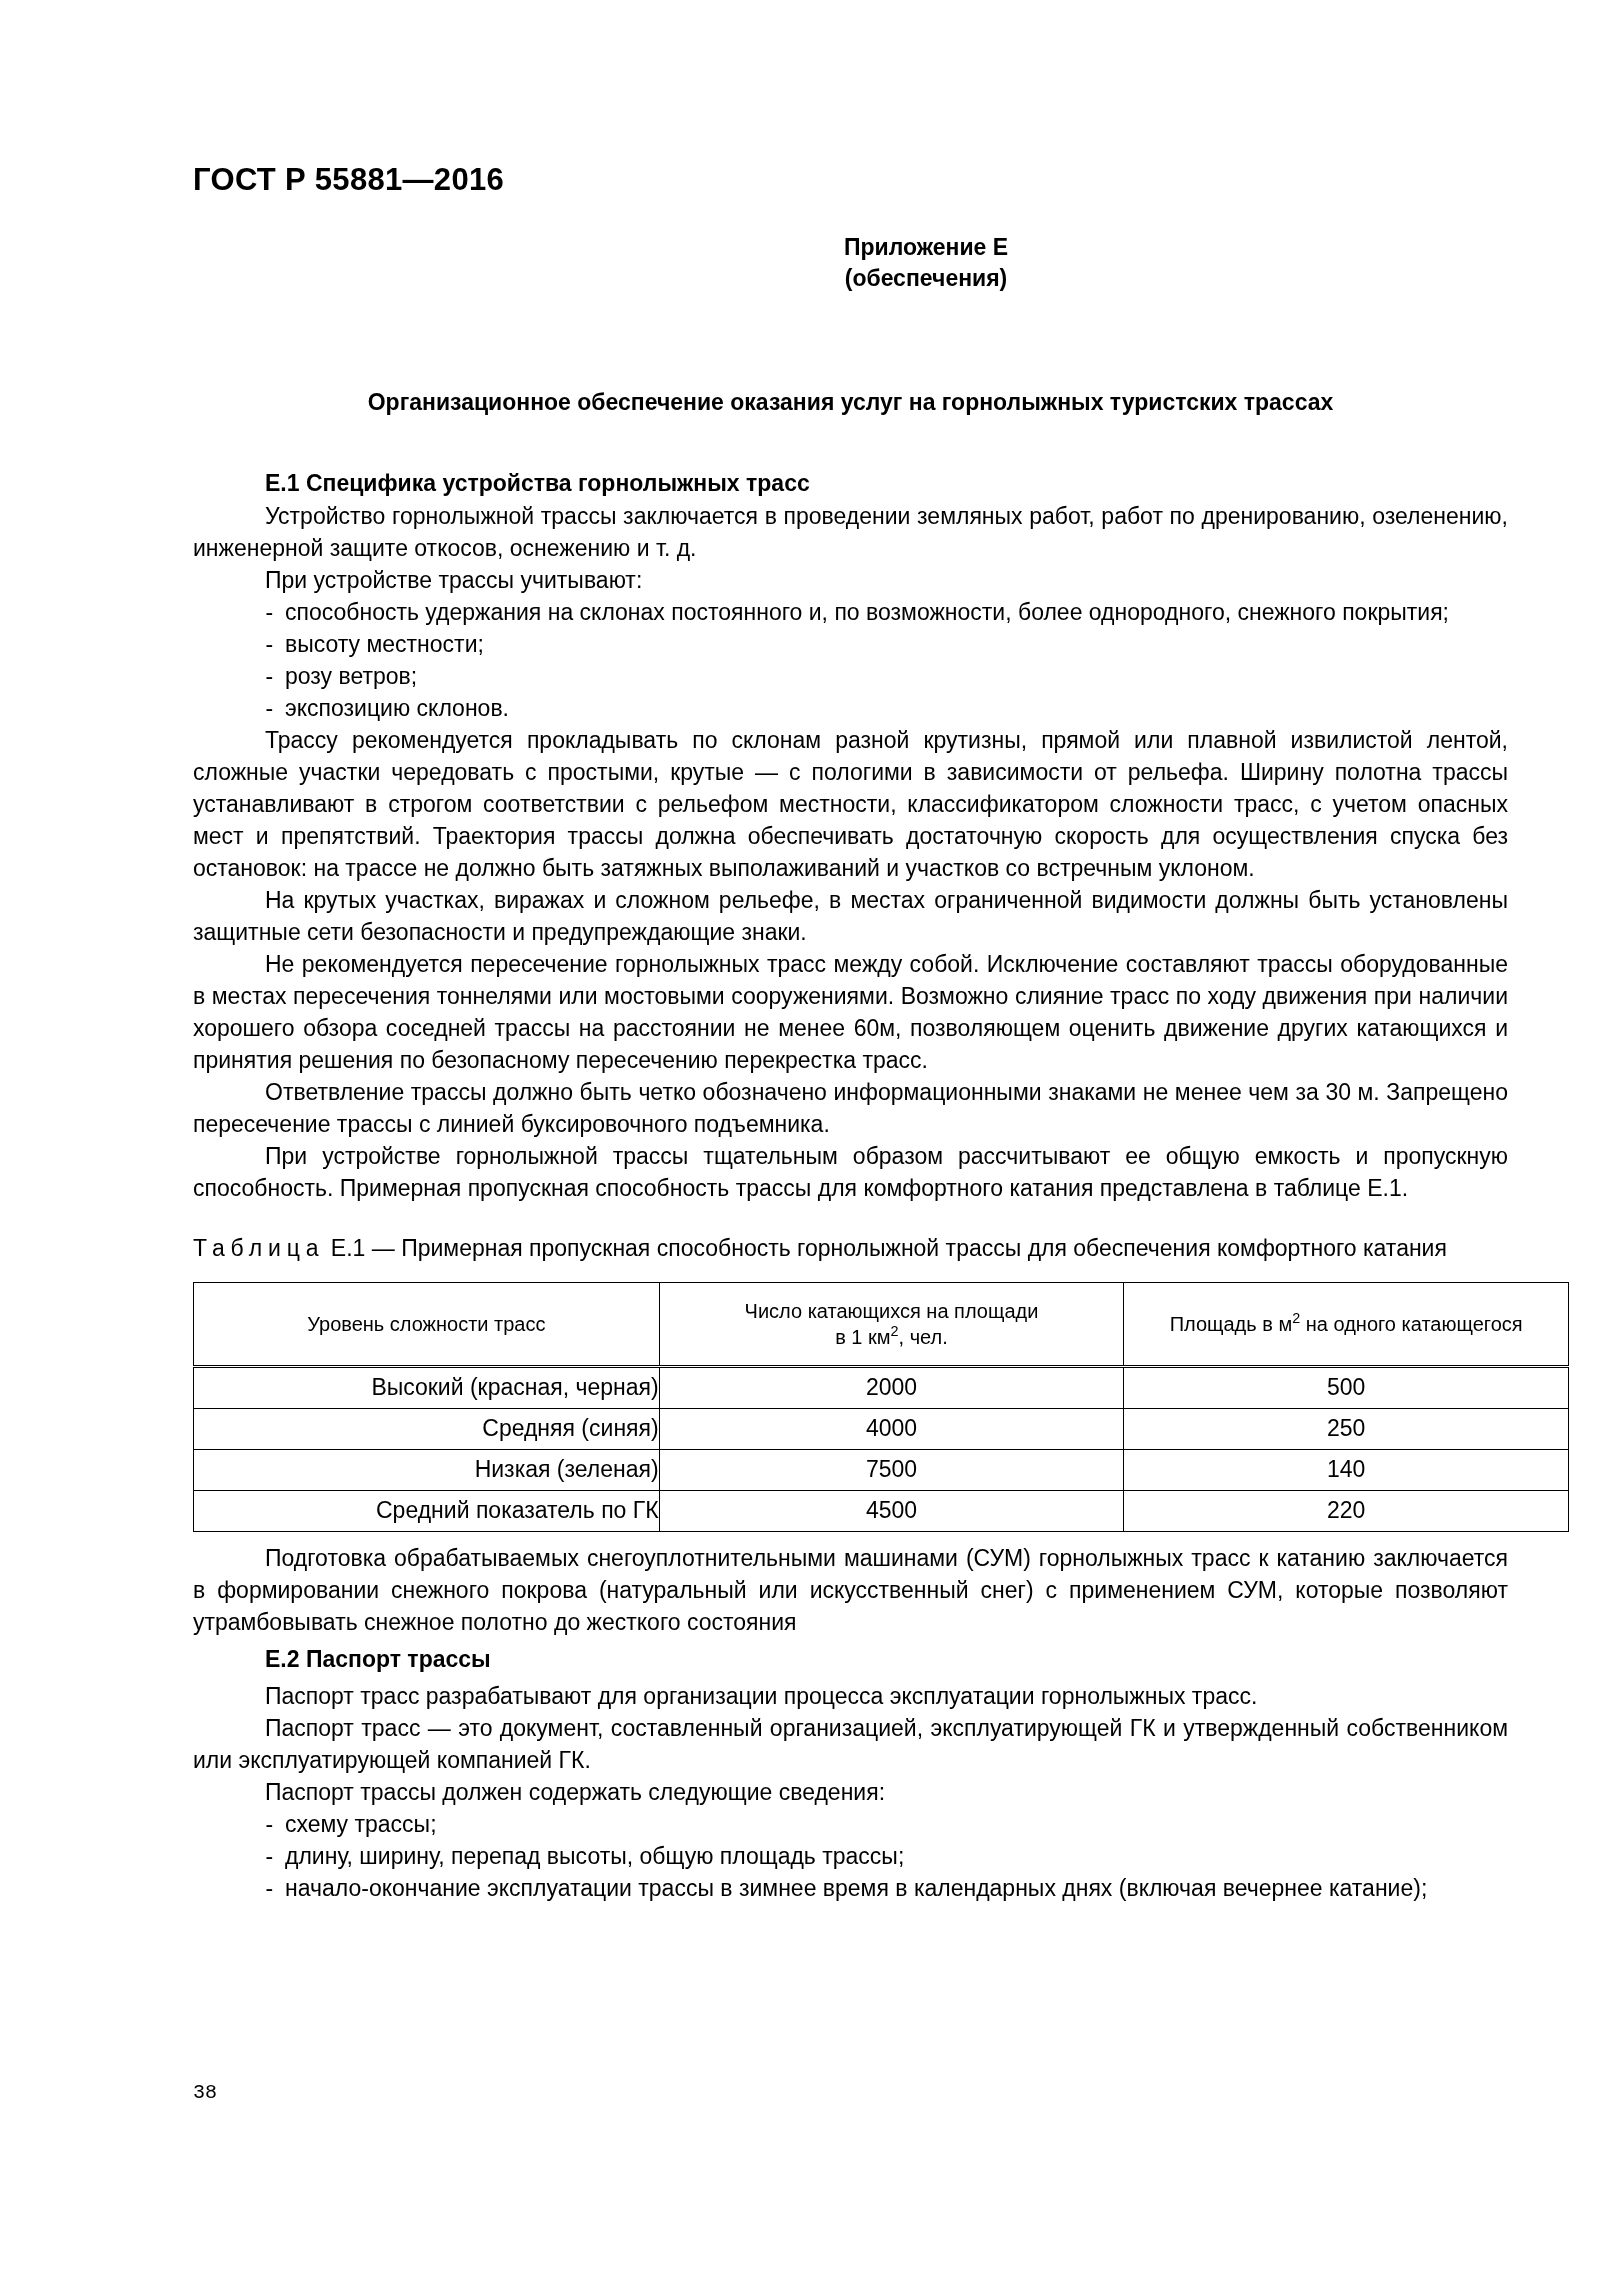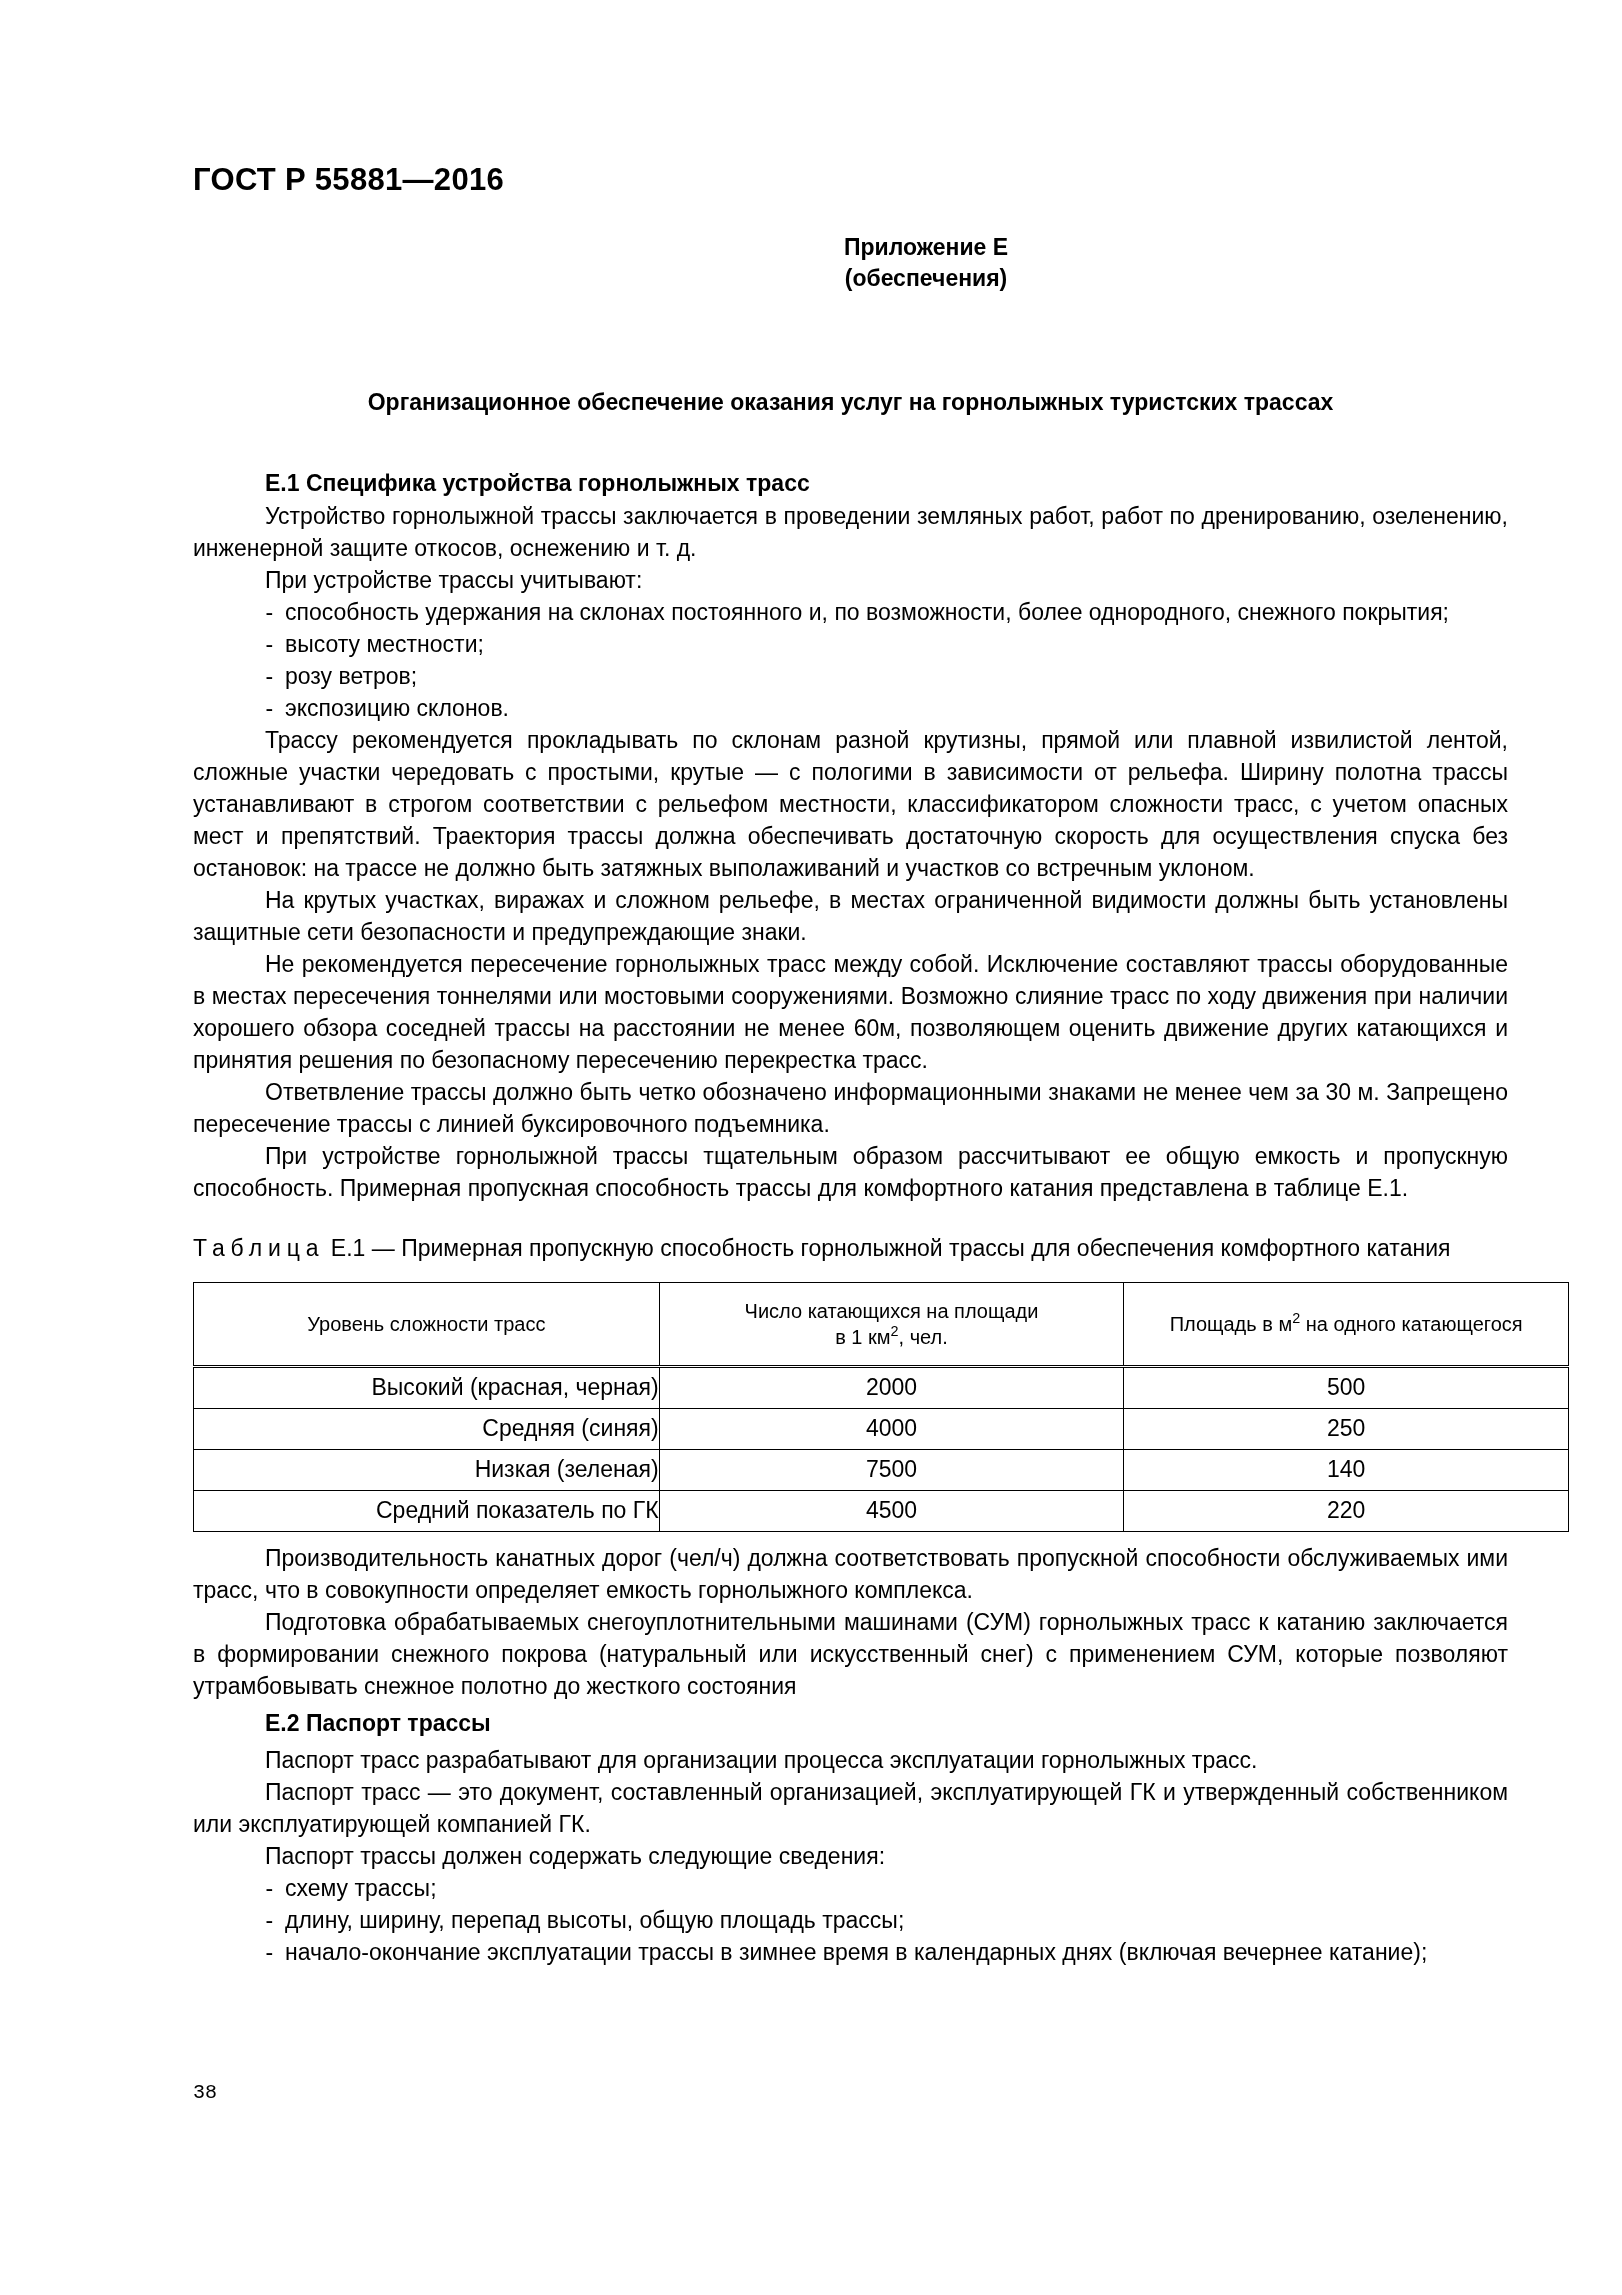--- a/index.html
+++ b/index.html
@@ -44,21 +44,21 @@
   <p class="li"><span class="dash">-</span><span>способность удержания на склонах постоянного и, по возможности, более однородного, снежного покрытия;</span></p>
   <p class="li"><span class="dash">-</span><span>высоту местности;</span></p>
   <p class="li"><span class="dash">-</span><span>розу ветров;</span></p>
   <p class="li"><span class="dash">-</span><span>экспозицию склонов.</span></p>
   <p class="p">Трассу рекомендуется прокладывать по склонам разной крутизны, прямой или плавной извилистой лентой, сложные участки чередовать с простыми, крутые — с пологими в зависимости от рельефа. Ширину полотна трассы устанавливают в строгом соответствии с рельефом местности, классификатором сложности трасс, с учетом опасных мест и препятствий. Траектория трассы должна обеспечивать достаточную скорость для осуществления спуска без остановок: на трассе не должно быть затяжных выполаживаний и участков со встречным уклоном.</p>
   <p class="p">На крутых участках, виражах и сложном рельефе, в местах ограниченной видимости должны быть установлены защитные сети безопасности и предупреждающие знаки.</p>
   <p class="p">Не рекомендуется пересечение горнолыжных трасс между собой. Исключение составляют трассы оборудованные в местах пересечения тоннелями или мостовыми сооружениями. Возможно слияние трасс по ходу движения при наличии хорошего обзора соседней трассы на расстоянии не менее 60м, позволяющем оценить движение других катающихся и принятия решения по безопасному пересечению перекрестка трасс.</p>
   <p class="p">Ответвление трассы должно быть четко обозначено информационными знаками не менее чем за 30 м. Запрещено пересечение трассы с линией буксировочного подъемника.</p>
   <p class="p">При устройстве горнолыжной трассы тщательным образом рассчитывают ее общую емкость и пропускную способность. Примерная пропускная способность трассы для комфортного катания представлена в таблице Е.1.</p>
 
-  <p class="table-caption"><span class="spaced">Таблица</span><span> Е.1 — Примерная пропускную способность горнолыжной трассы для обеспечения комфортного катания</span></p>
+  <p class="table-caption"><span class="spaced">Таблица</span><span> Е.1 — Примерная пропускная способность горнолыжной трассы для обеспечения комфортного катания</span></p>
 
   <table class="t">
     <colgroup>
         <col style="width:445px">
         <col style="width:444px">
         <col style="width:425px">
       </colgroup>
     <thead>
       <tr>
         <th>Уровень сложности трасс</th>
@@ -83,21 +83,20 @@
         <td class="cn">140</td>
       </tr>
       <tr>
         <td class="c1">Средний показатель по ГК</td>
         <td class="cn">4500</td>
         <td class="cn">220</td>
       </tr>
     </tbody>
   </table>
 
-  <p class="p">Производительность канатных дорог (чел/ч) должна соответствовать пропускной способности обслуживаемых ими трасс, что в совокупности определяет емкость горнолыжного комплекса.</p>
   <p class="p">Подготовка обрабатываемых снегоуплотнительными машинами (СУМ) горнолыжных трасс к катанию заключается в формировании снежного покрова (натуральный или искусственный снег) с применением СУМ, которые позволяют утрамбовывать снежное полотно до жесткого состояния</p>
 
   <div class="gap-sm"></div>
   <p class="h2">Е.2  Паспорт трассы</p>
   <div class="gap-sm"></div>
   <p class="p">Паспорт трасс разрабатывают для организации процесса эксплуатации горнолыжных трасс.</p>
   <p class="p">Паспорт трасс — это документ, составленный организацией, эксплуатирующей ГК и утвержденный собственником или эксплуатирующей компанией ГК.</p>
   <p class="p">Паспорт трассы должен содержать следующие сведения:</p>
   <p class="li"><span class="dash">-</span><span>схему трассы;</span></p>
   <p class="li"><span class="dash">-</span><span>длину, ширину, перепад высоты, общую площадь трассы;</span></p>

